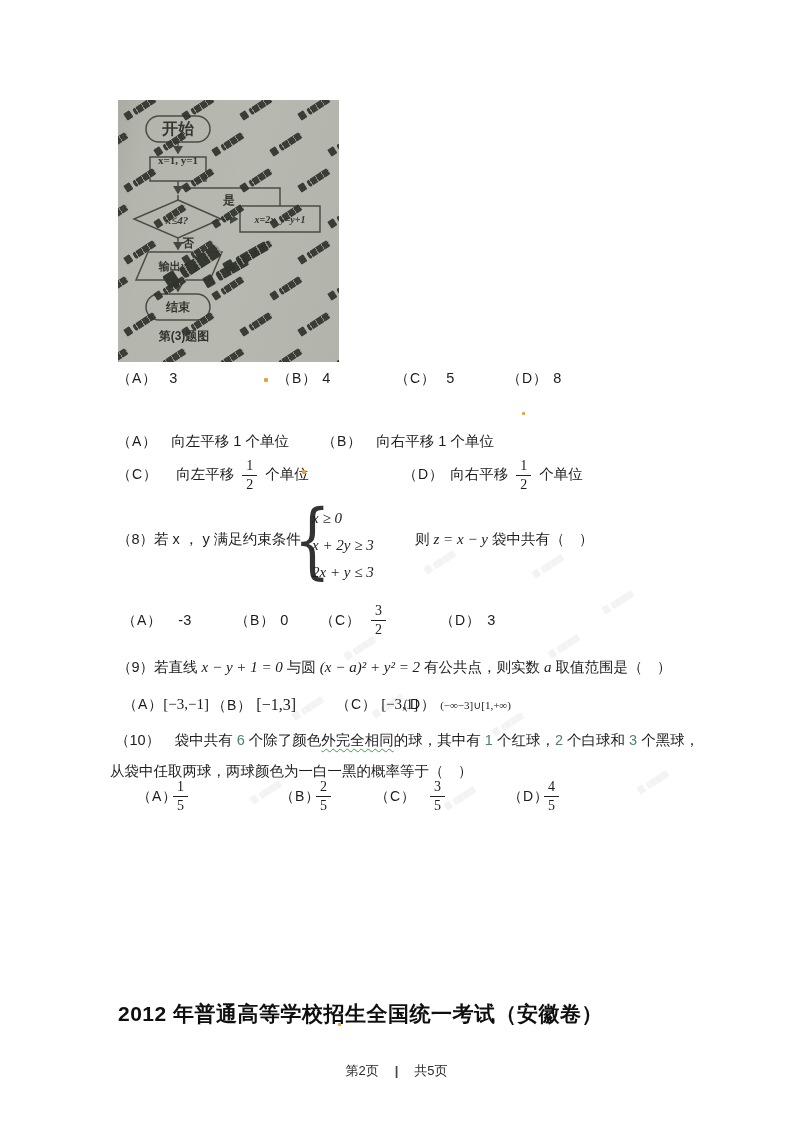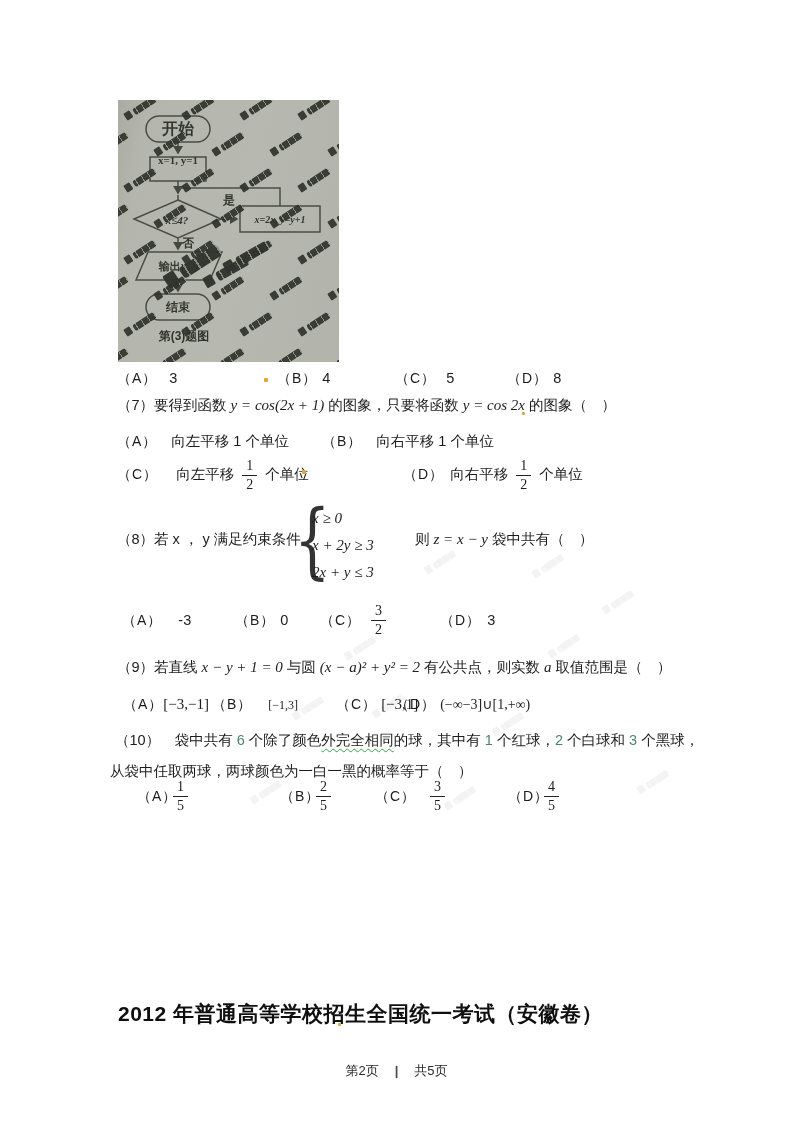--- a/index.html
+++ b/index.html
@@ -150,23 +150,20 @@
     </div>
 
   <div>
     <span class="abs line" style="left:117px; top:370px;"><span class="optlabel">（A）</span><span class="optval" style="margin-left:12px;">3</span></span>
     <div class="dot" style="left:264px; top:378px;"></div>
     <span class="abs line" style="left:277px; top:370px;"><span class="optlabel">（B）</span><span class="optval" style="margin-left:5px;">4</span></span>
     <span class="abs line" style="left:395px; top:370px;"><span class="optlabel">（C）</span><span class="optval" style="margin-left:10px;">5</span></span>
     <span class="abs line" style="left:507px; top:370px;"><span class="optlabel">（D）</span><span class="optval" style="margin-left:5px;">8</span></span>
   </div>
 
-  <div class="abs line" style="left:117px; top:396px;">
-    <span>（7）</span><span>要得到函数 </span><span class="math">y = cos(2x + 1)</span><span> 的图象，只要将函数 </span><span class="math">y = cos 2x</span><span> 的图象（　）</span>
-  </div>
   <div class="dot" style="left:522px; top:412px; width:3px; height:3px;"></div>
   <span class="abs line" style="left:117px; top:432px;"><span class="optlabel">（A）</span><span class="optval" style="margin-left:14px;">向左平移 1 个单位</span></span>
   <span class="abs line" style="left:322px; top:432px;"><span class="optlabel">（B）</span><span class="optval" style="margin-left:14px;">向右平移 1 个单位</span></span>
   <span class="abs line" style="left:117px; top:458px;"><span class="optlabel">（C）</span><span class="optval" style="margin-left:18px;">向左平移</span><span class="frac" style="margin:0 8px;"><span class="fn">1</span><span class="fd">2</span></span><span class="optval">个单位</span></span>
   <div class="dot" style="left:302px; top:470px;"></div>
   <span class="abs line" style="left:403px; top:458px;"><span class="optlabel">（D）</span><span class="optval" style="margin-left:6px;">向右平移</span><span class="frac" style="margin:0 8px;"><span class="fn">1</span><span class="fd">2</span></span><span class="optval">个单位</span></span>
 
   <div class="abs line" style="left:117px; top:530px;">
     <span>（8）</span><span>若 x ， y 满足约束条件</span>
   </div>
@@ -185,23 +182,23 @@
   <span class="abs frac" style="left:368px; top:603px;">
       <span class="fn">3</span>
       <span class="fd">2</span>
     </span>
   <span class="abs line" style="left:440px; top:612px;"><span class="optlabel">（D）</span><span class="optval" style="margin-left:6px;">3</span></span>
 
   <div class="abs line" style="left:117px; top:658px;">
     <span>（9）</span><span>若直线 </span><span class="math">x − y + 1 = 0</span><span> 与圆 </span><span class="math">(x − a)² + y² = 2</span><span> 有公共点，则实数 </span><span class="math">a</span><span> 取值范围是（　）</span>
   </div>
   <span class="abs line" style="left:123px; top:696px;"><span class="optlabel">（A）</span><span class="mathu" style="margin-left:0; font-size:15px;">[−3,−1]</span></span>
-  <span class="abs line" style="left:212px; top:696px;"><span class="optlabel">（B）</span><span class="mathu" style="margin-left:16px; font-size:12px;">[−1,3]</span></span>
+  <span class="abs line" style="left:212px; top:696px;"><span class="optlabel">（B）</span><span class="mathu" style="margin-left:4px; font-size:16px;">[−1,3]</span></span>
   <span class="abs line" style="left:292px; top:696px;padding-left:44px;"><span class="optlabel">（C）</span><span class="mathu" style="margin-left:4px; font-size:15px;">[−3,1]</span></span>
-  <span class="abs line" style="left:395px; top:696px;"><span class="optlabel">（D）</span><span class="mathu" style="margin-left:4px; font-size:14px;">(−∞−3]∪[1,+∞)</span></span>
+  <span class="abs line" style="left:395px; top:696px;"><span class="optlabel">（D）</span><span class="mathu" style="margin-left:4px; font-size:11px;">(−∞−3]∪[1,+∞)</span></span>
 
   <div class="abs line" style="left:115px; top:731px;">
     <span>（10）</span><span>　袋中共有 </span><span class="numc">6</span><span> 个除了颜色</span><span class="wavy">外完全相同</span><span>的球，其中有 </span><span class="numc">1</span><span> 个红球，</span><span class="numc">2</span><span> 个白球和 </span><span class="numc">3</span><span> 个黑球，</span>
   </div>
   <div class="abs line" style="left:110px; top:756px;margin-top:6px;">从袋中任取两球，两球颜色为一白一黑的概率等于（　）</div>
   <span class="abs line" style="left:137px; top:788px;"><span class="optlabel">（A）</span></span>
   <span class="abs frac" style="left:170px; top:779px;">
       <span class="fn">1</span>
       <span class="fd">5</span>
     </span>

